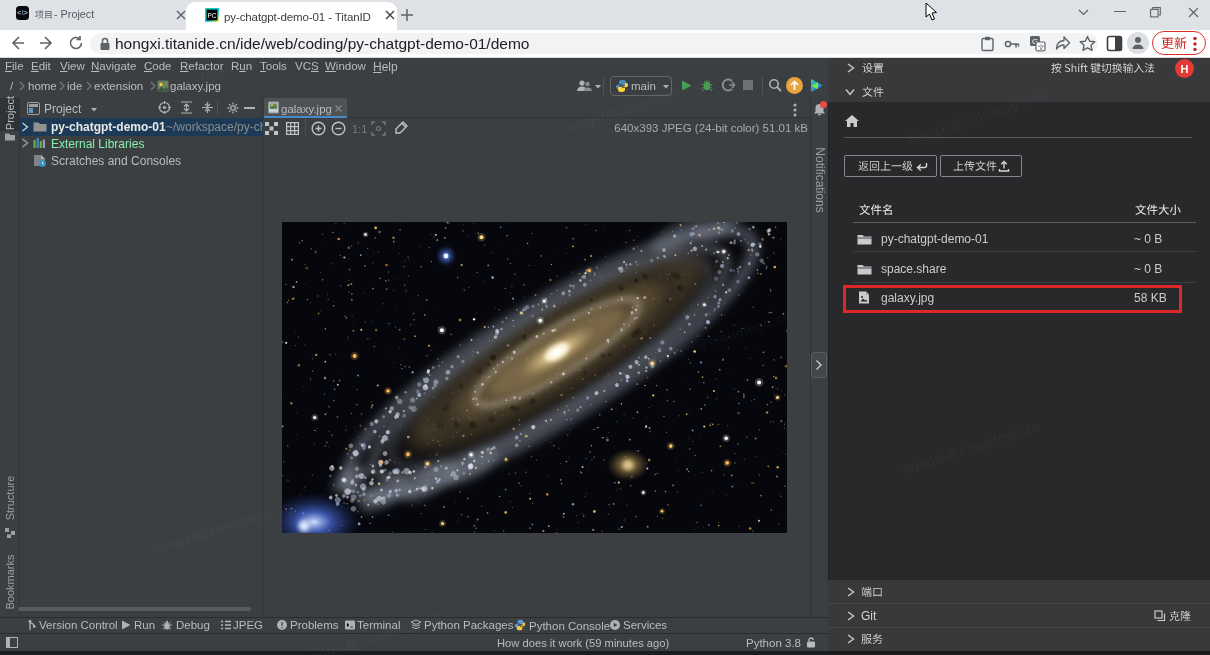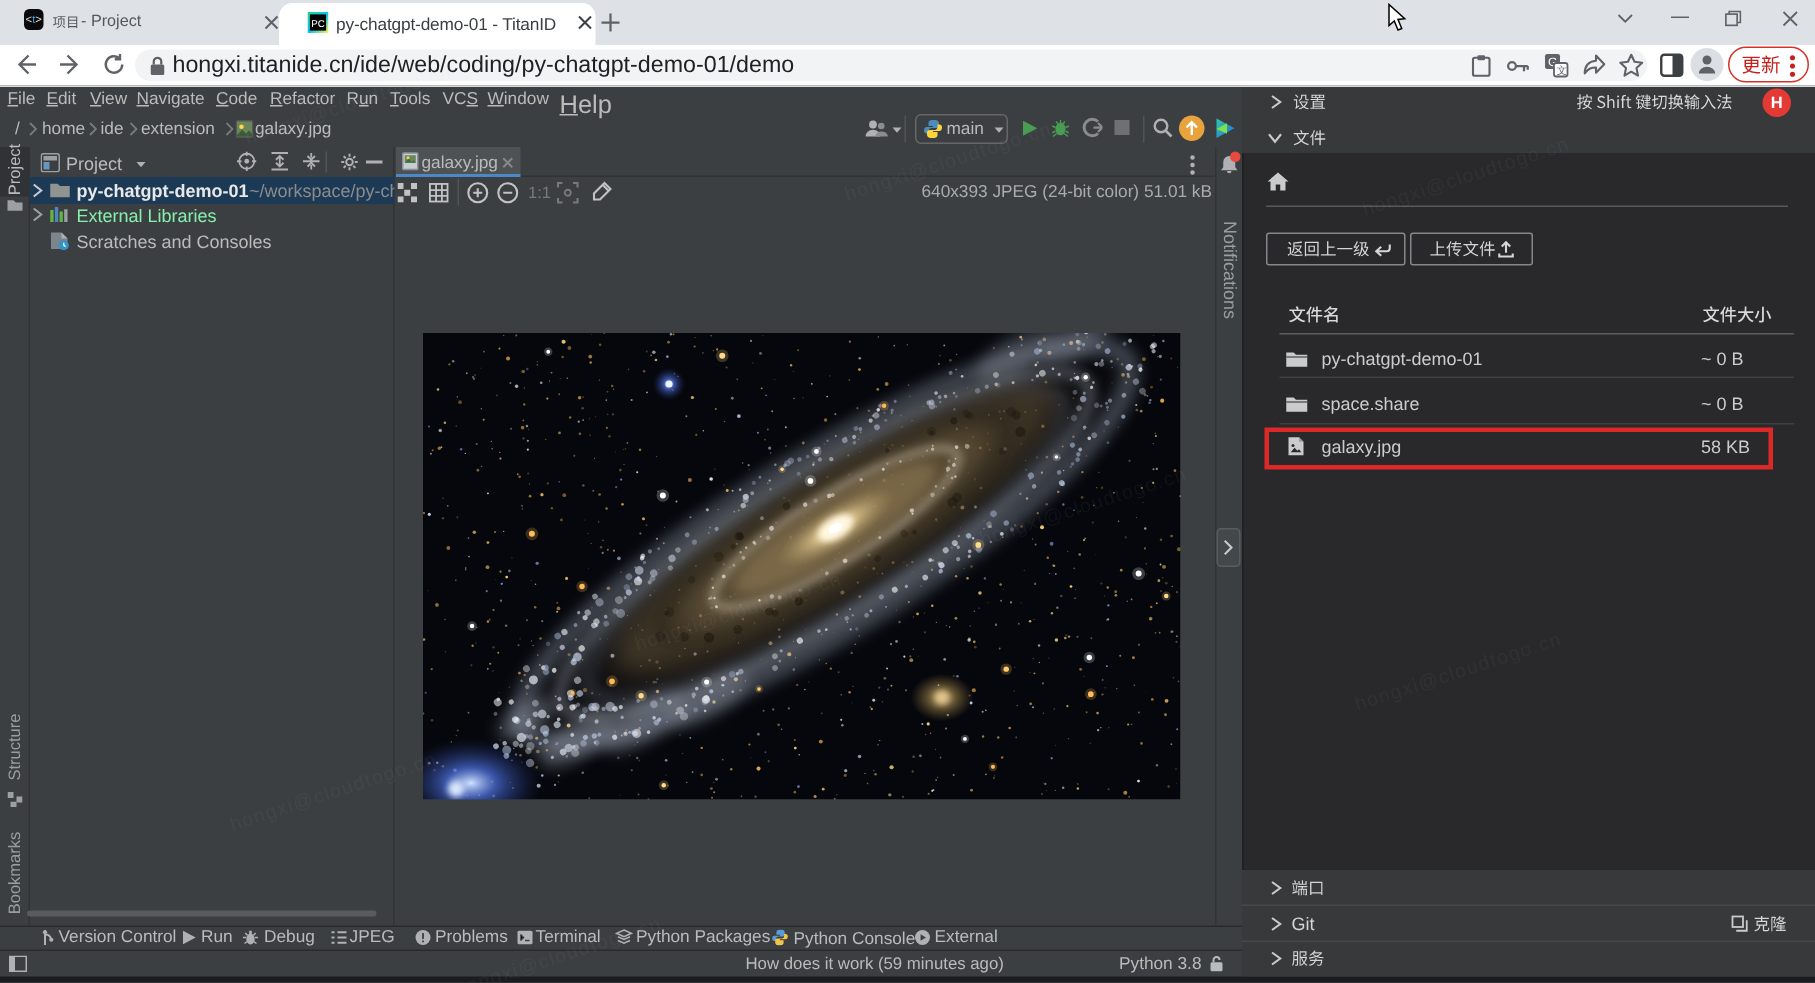--- a/index.html
+++ b/index.html
@@ -116,21 +116,21 @@
     <div class="abs" style="left:5px;top:60px;font-size:11.5px;color:#bbbbbb"><span style="text-decoration:underline">F</span>ile</div>
     <div class="abs" style="left:31px;top:60px;font-size:11.5px;color:#bbbbbb"><span style="text-decoration:underline">E</span>dit</div>
     <div class="abs" style="left:60px;top:60px;font-size:11.5px;color:#bbbbbb"><span style="text-decoration:underline">V</span>iew</div>
     <div class="abs" style="left:91px;top:60px;font-size:11.5px;color:#bbbbbb"><span style="text-decoration:underline">N</span>avigate</div>
     <div class="abs" style="left:144px;top:60px;font-size:11.5px;color:#bbbbbb"><span style="text-decoration:underline">C</span>ode</div>
     <div class="abs" style="left:180px;top:60px;font-size:11.5px;color:#bbbbbb"><span style="text-decoration:underline">R</span>efactor</div>
     <div class="abs" style="left:231px;top:60px;font-size:11.5px;color:#bbbbbb">R<span style="text-decoration:underline">u</span>n</div>
     <div class="abs" style="left:260px;top:60px;font-size:11.5px;color:#bbbbbb"><span style="text-decoration:underline">T</span>ools</div>
     <div class="abs" style="left:295px;top:60px;font-size:11.5px;color:#bbbbbb">VC<span style="text-decoration:underline">S</span></div>
     <div class="abs" style="left:325px;top:60px;font-size:11.5px;color:#bbbbbb"><span style="text-decoration:underline">W</span>indow</div>
-    <div class="abs" style="left:373px;top:60px;font-size:17px;color:#bbbbbb"><span style="text-decoration:underline">H</span>elp</div>
+    <div class="abs" style="left:373px;top:60px;font-size:12px;color:#bbbbbb"><span style="text-decoration:underline">H</span>elp</div>
     <div class="abs" style="left:10px;top:80px;font-size:11.5px;color:#bbbbbb">/</div>
     <svg class="abs" style="left:19px;top:81px" width="6" height="10">
       <path d="M1 1 L5 5 L1 9" stroke="#787b7e" stroke-width="1.2" fill="none"></path>
     </svg>
     <div class="abs" style="left:28px;top:80px;font-size:11.5px;color:#bbbbbb">home</div>
     <svg class="abs" style="left:59px;top:81px" width="6" height="10">
       <path d="M1 1 L5 5 L1 9" stroke="#787b7e" stroke-width="1.2" fill="none"></path>
     </svg>
     <div class="abs" style="left:67px;top:80px;font-size:11.5px;color:#bbbbbb">ide</div>
     <svg class="abs" style="left:86px;top:81px" width="6" height="10">
@@ -1878,21 +1878,21 @@
     <div class="abs" style="left:424px;top:619px;font-size:11.5px;color:#bbbbbb">Python Packages</div>
     <svg class="abs" style="left:514px;top:619px" width="12" height="12">
       <path d="M6 0.8 C4 0.8 3.6 1.6 3.6 2.6 V4.2 H6 V4.8 H2.3 C1.2 4.8 0.8 5.7 0.8 6.7 C0.8 7.7 1.2 8.4 2.3 8.4 H3.3 V6.9 C3.3 5.9 4.1 5.3 5.1 5.3 H7.9 C8.7 5.3 9.2 4.7 9.2 3.9 V2.6 C9.2 1.6 8.4 0.8 7.2 0.8Z" fill="#5b9bd5"></path>
       <path d="M6 11.2 C8 11.2 8.4 10.4 8.4 9.4 V7.8 H6 V7.2 H9.7 C10.8 7.2 11.2 6.3 11.2 5.3 C11.2 4.3 10.8 3.6 9.7 3.6 H8.7 V5.1 C8.7 6.1 7.9 6.7 6.9 6.7 H4.1 C3.3 6.7 2.8 7.3 2.8 8.1 V9.4 C2.8 10.4 3.6 11.2 4.8 11.2Z" fill="#f0c445"></path>
     </svg>
     <div class="abs" style="left:529px;top:620px;font-size:11.5px;color:#bbbbbb">Python Console</div>
     <svg class="abs" style="left:609px;top:619px" width="12" height="12">
       <circle cx="6" cy="6" r="5" fill="#afb1b3"></circle>
       <path d="M4.7 3.8 L8.3 6 L4.7 8.2Z" fill="#3c3f41"></path>
     </svg>
-    <div class="abs" style="left:623px;top:619px;font-size:11.5px;color:#bbbbbb">External</div>
+    <div class="abs" style="left:623px;top:619px;font-size:11.5px;color:#bbbbbb">Services</div>
     <div class="abs" style="left:0;top:633px;width:828px;height:18px;background:#3c3f41;border-top:1px solid #2b2b2b"></div>
     <svg class="abs" style="left:6px;top:637px" width="12" height="11">
       <rect x="0.5" y="0.5" width="11" height="10" fill="none" stroke="#afb1b3"></rect>
       <rect x="0.5" y="0.5" width="3.5" height="10" fill="#afb1b3"></rect>
     </svg>
     <div class="abs" style="left:497px;top:637px;font-size:11.2px;color:#bbbbbb;white-space:nowrap">How does it work (59 minutes ago)</div>
     <div class="abs" style="left:746px;top:637px;font-size:11.5px;color:#bbbbbb">Python 3.8</div>
     <svg class="abs" style="left:806px;top:637px" width="10" height="11">
       <rect x="1" y="4.5" width="8" height="6" rx="1" fill="#b8bcbf"></rect>
       <path d="M3 4.5 V3 a2 2 0 0 1 4 0" stroke="#b8bcbf" stroke-width="1.3" fill="none"></path>

